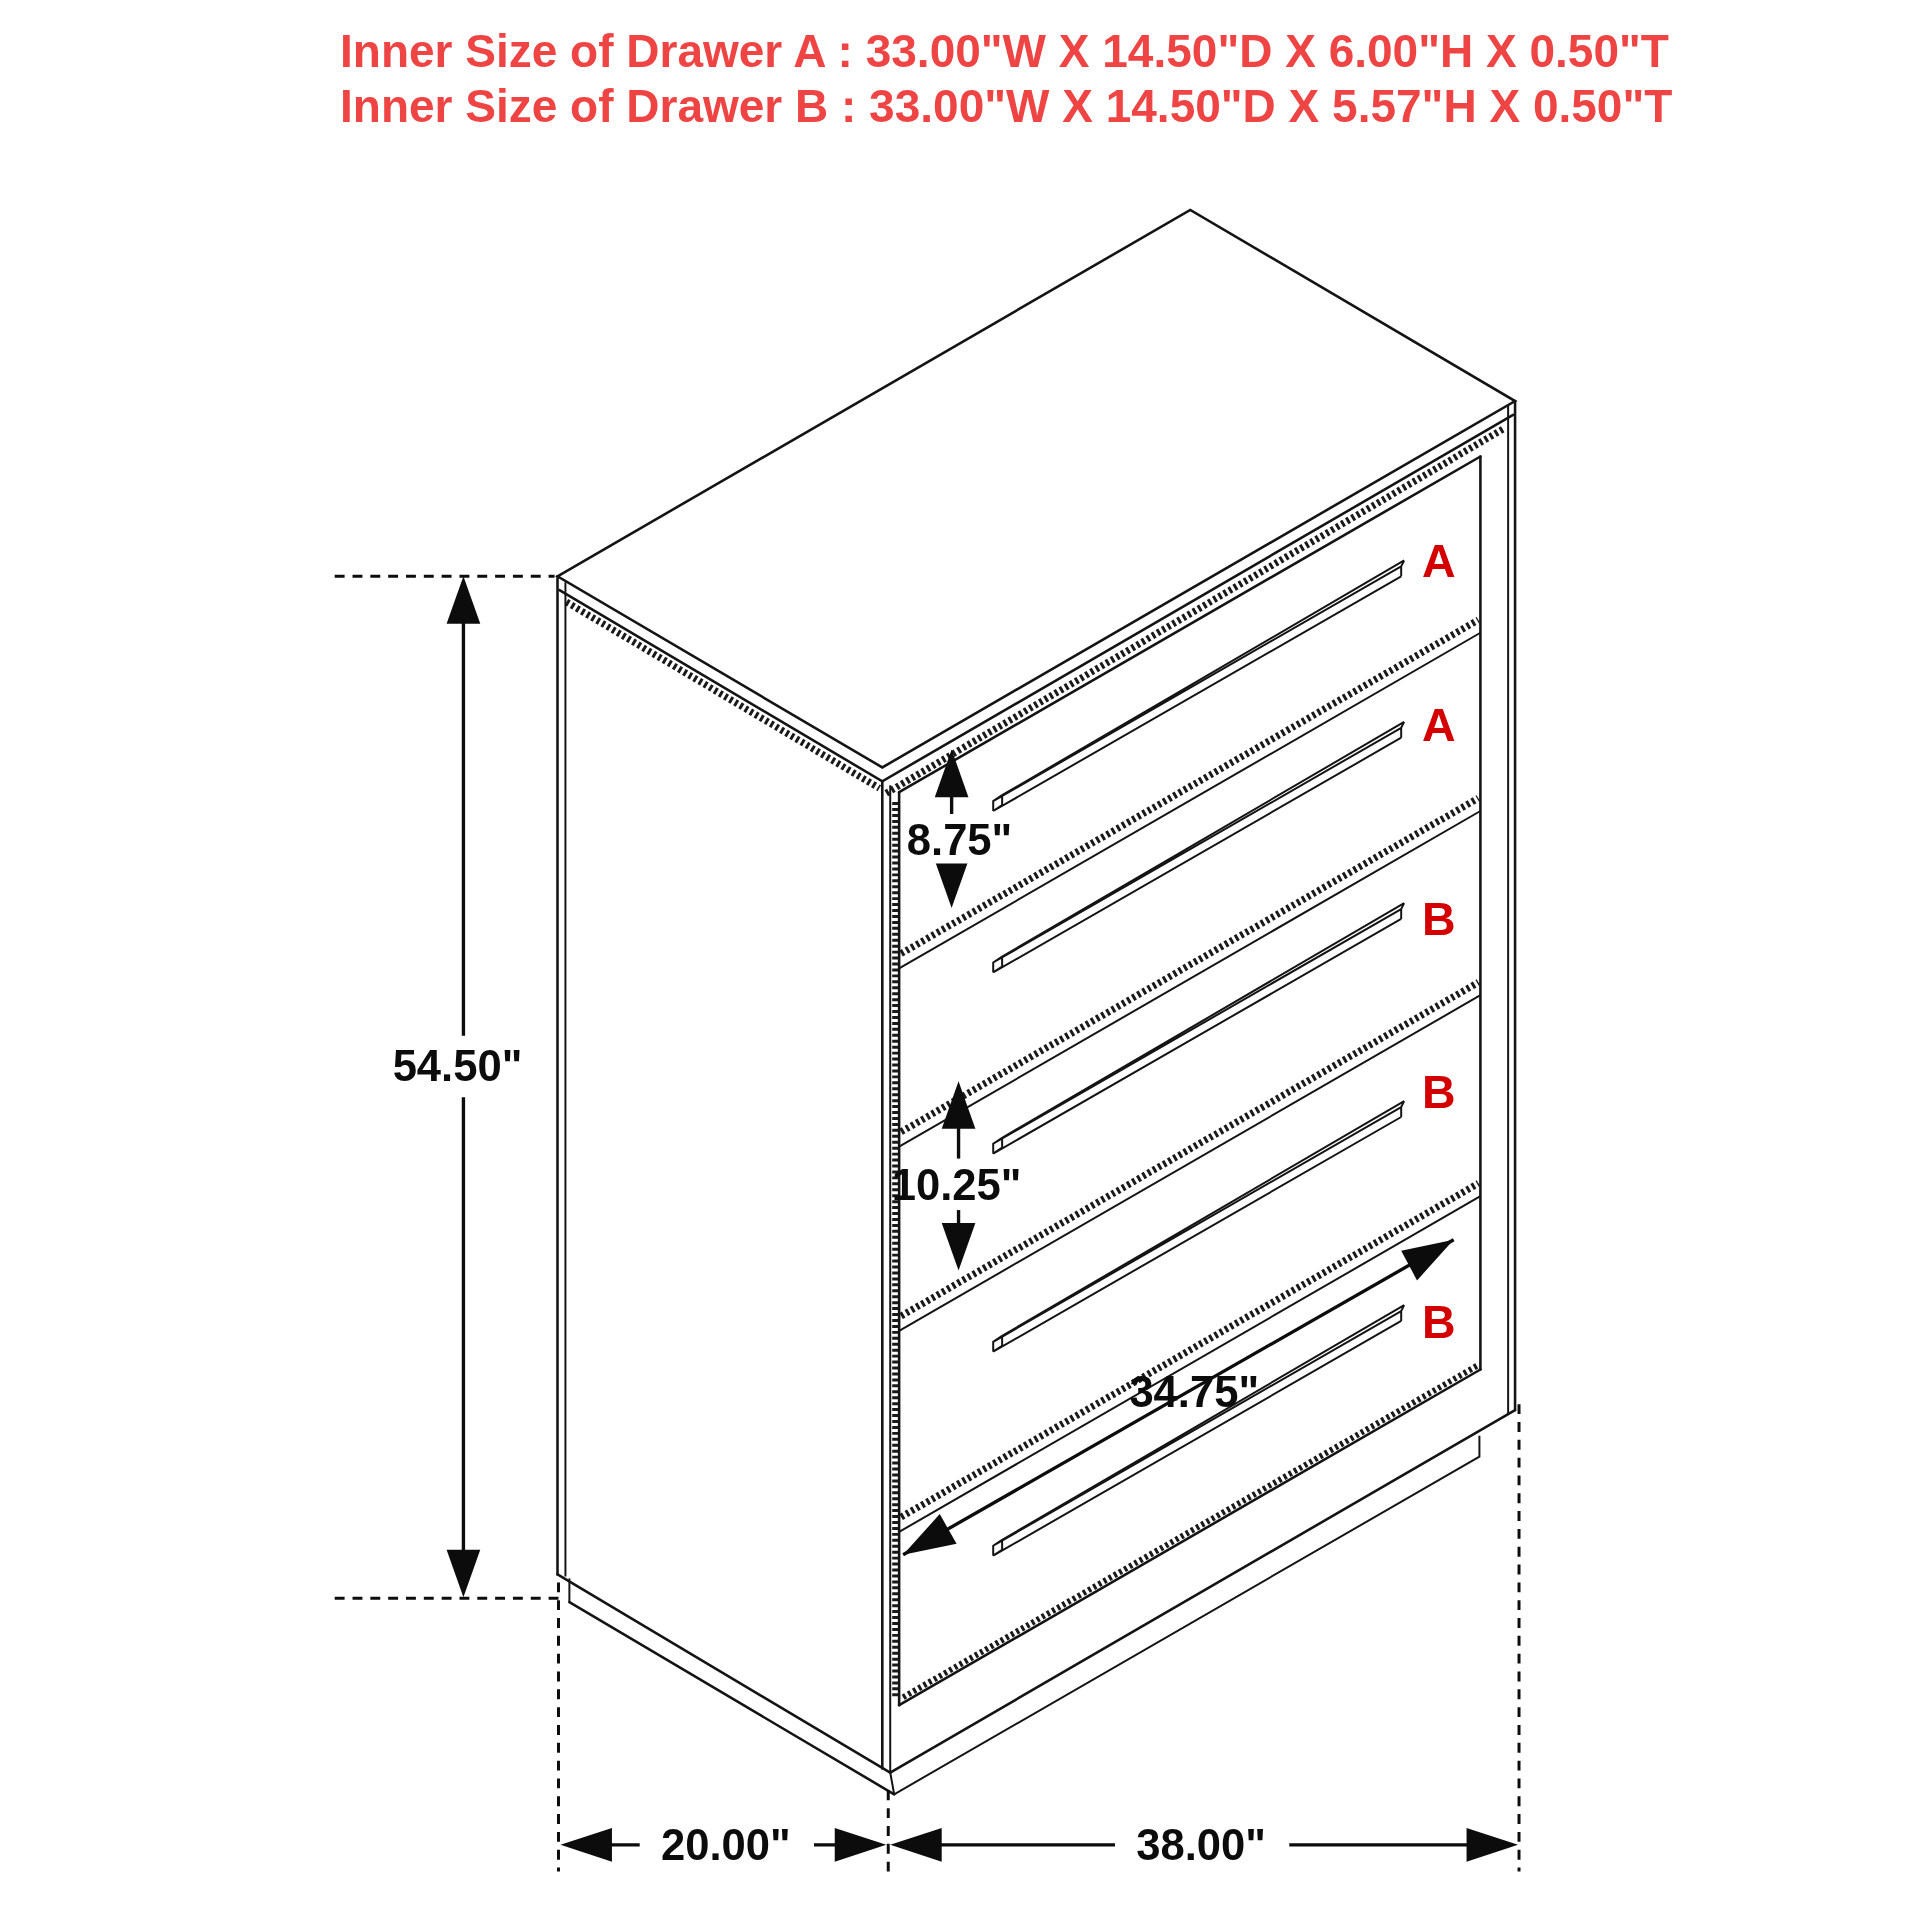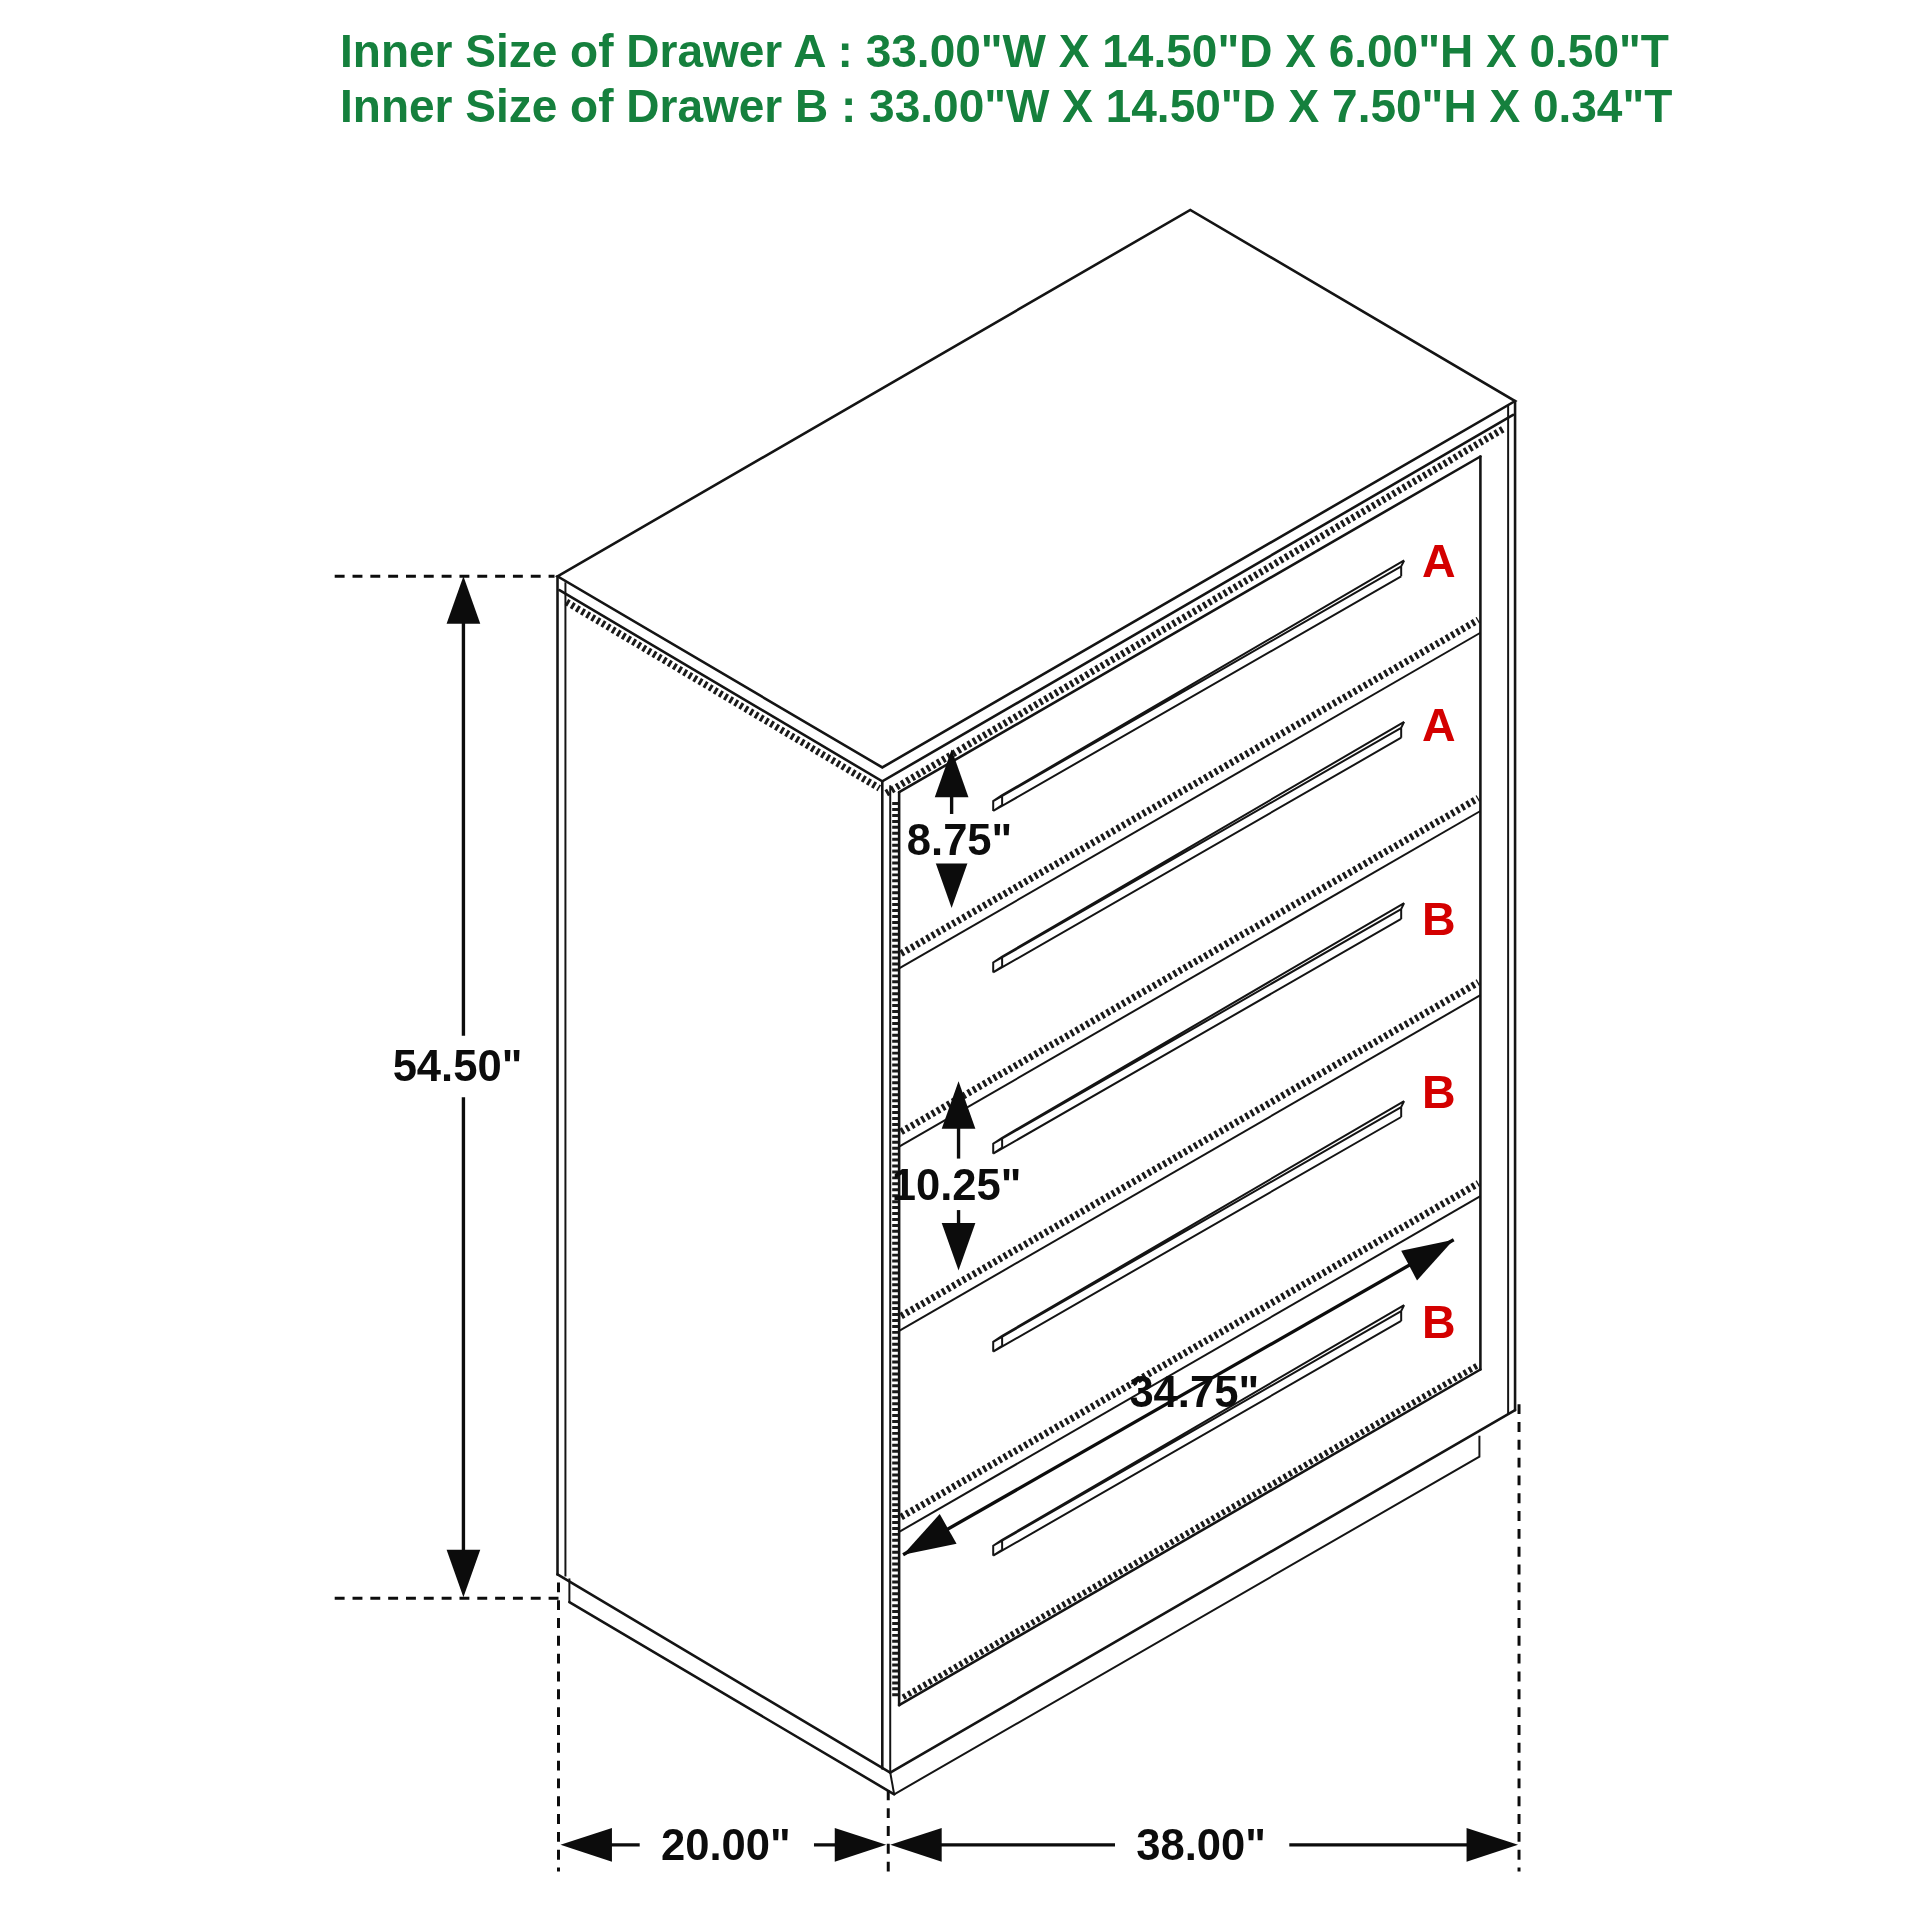--- a/index.html
+++ b/index.html
@@ -1,20 +1,20 @@
 <!DOCTYPE html>
 <html><head>
 <meta charset="utf-8">
 <style>
   html,body{margin:0;padding:0;background:#fff;}
   body{width:1927px;height:1927px;position:relative;font-family:"Liberation Sans",sans-serif;}
   .stage{position:absolute;inset:0;background:#fff;}
   .title-block{
     position:absolute;left:340px;top:24px;
-    font-weight:bold;font-size:46px;line-height:55px;color:#15803d;
+    font-weight:bold;font-size:46px;line-height:55px;color:#ef4444;
     letter-spacing:0px;white-space:nowrap;
   }
   svg{position:absolute;left:0;top:0;}
   .ln{stroke:#141414;stroke-width:2.6;fill:none;stroke-linecap:round;}
   .ln-thin{stroke:#141414;stroke-width:2;fill:none;}
   .band{stroke:#1a1a1a;stroke-width:7;fill:none;stroke-dasharray:3 3;}
   .band-sm{stroke:#1a1a1a;stroke-width:6;fill:none;stroke-dasharray:3 3;}
   .dim{stroke:#0c0c0c;stroke-width:3.4;fill:none;}
   .ext{stroke:#0c0c0c;stroke-width:3;fill:none;stroke-dasharray:10 8;}
   .head{fill:#0c0c0c;stroke:none;}
@@ -22,21 +22,21 @@
   .redtxt{font-family:"Liberation Sans",sans-serif;font-weight:bold;font-size:47px;text-anchor:middle;}
   .bg{fill:#ffffff;stroke:none;}
 </style>
 </head>
 <body>
 
 <div class="stage">
 
   <div class="title-block">
     <div>Inner Size of Drawer A : 33.00"W X 14.50"D X 6.00"H X 0.50"T</div>
-    <div>Inner Size of Drawer B : 33.00"W X 14.50"D X 7.50"H X 0.34"T</div>
+    <div>Inner Size of Drawer B : 33.00"W X 14.50"D X 5.57"H X 0.50"T</div>
   </div>
 
   <svg width="1927" height="1927" viewBox="0 0 1946 1946">
 
     <g>
       <path class="ln" d="M563,582 L1202,212 L1530,405 L891,775 Z"></path>
       <path class="ln" d="M565,596 L891,789 L1528,419"></path>
       <path class="band" d="M572,608 L888,796"></path>
       <path class="band" d="M895,801 L1520,432"></path>
     </g>

